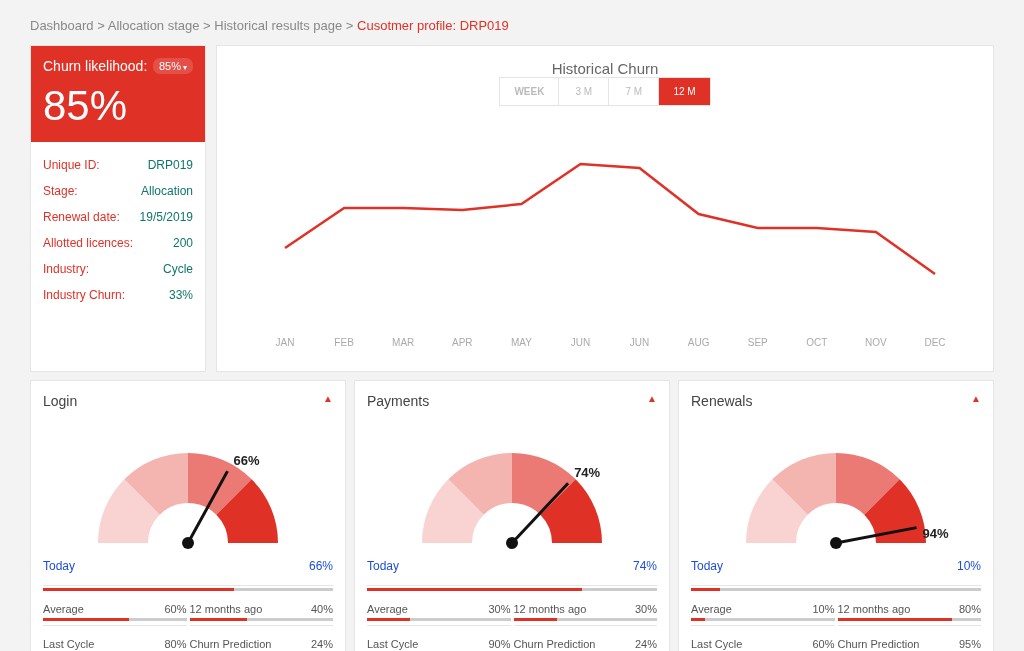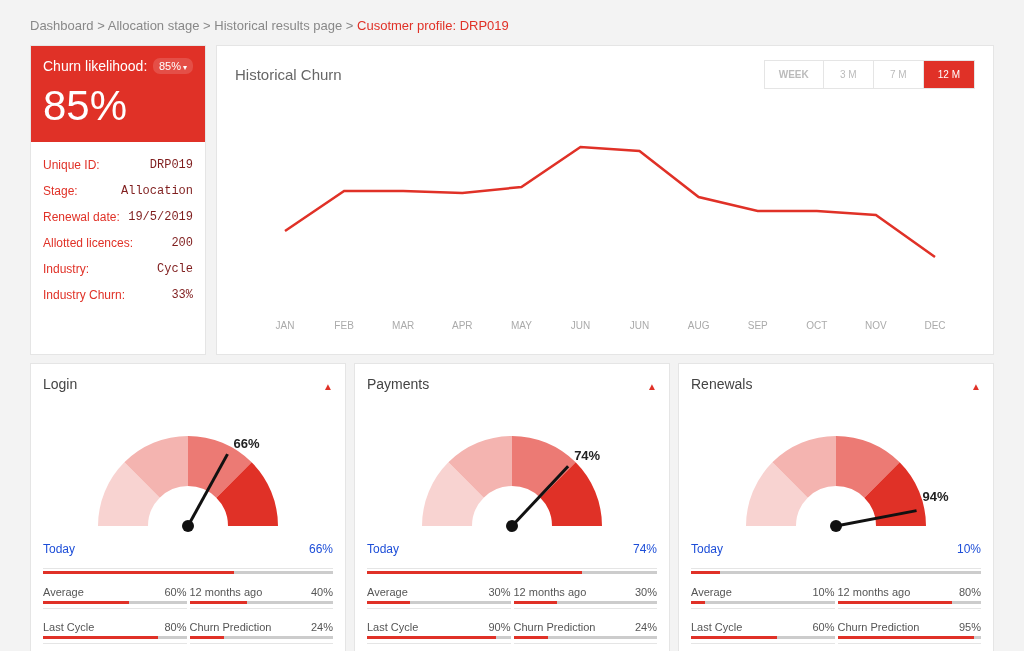--- a/index.html
+++ b/index.html
@@ -18,34 +18,34 @@
 
   .top{display:flex;gap:10px;}
   .profile{width:176px;background:#fff;border:1px solid var(--grey-border);}
   .profile-head{background:var(--red);color:#fff;padding:12px;}
   .profile-head .row1{display:flex;justify-content:space-between;align-items:center;font-size:14px;}
   .profile-head .badge{background:rgba(255,255,255,.15);border-radius:7px;padding:2px 6px;font-size:11px;}
   .profile-head .big{font-size:42px;font-weight:300;margin-top:8px;}
   .profile-body{padding:10px 12px;}
   .profile-body .kv{display:flex;justify-content:space-between;padding:6px 0;font-size:12px;}
   .profile-body .kv .k{color:var(--red);}
-  .profile-body .kv .v{color:#7f1d1d;font-family:Liberation Mono, monospace;}
+  .profile-body .kv .v{color:#0f766e;}
 
   .chart{flex:1;background:#fff;border:1px solid var(--grey-border);padding:14px 18px;position:relative;}
-  .chart-head{display:flex;justify-content:space-between;align-items:center;margin-bottom:8px;}
+  .chart-head{display:flex;justify-content:space-between;align-items:center;margin-bottom:8px;flex-direction:column;}
   .chart-title{font-size:15px;color:#666;}
   .range{display:flex;border:1px solid var(--grey-border);}
   .range div{padding:8px 14px;font-size:10px;color:#bbb;border-left:1px solid var(--grey-border);min-width:50px;text-align:center;}
   .range div:first-child{border-left:none;font-weight:bold;}
   .range .on{background:var(--red);color:#fff;}
   .chart svg{width:100%;height:240px;}
 
   .panels{display:flex;gap:8px;}
   .panel{flex:1;background:#fff;border:1px solid var(--grey-border);padding:12px;}
-  .panel-head{display:flex;justify-content:space-between;align-items:flex-end;font-size:14px;color:#444;margin-bottom:4px;}
+  .panel-head{display:flex;justify-content:space-between;align-items:flex-start;font-size:14px;color:#444;margin-bottom:4px;}
   .panel-head .caret{color:var(--red);font-size:10px;}
   .gauge{position:relative;height:140px;display:flex;justify-content:center;align-items:flex-end;}
   .gauge svg{width:210px;height:120px;}
   .gauge-label{position:absolute;font-size:13px;font-weight:600;color:#222;}
 
   .today{display:flex;justify-content:space-between;margin-top:6px;font-size:12px;color:#1d4ed8;border-bottom:1px solid var(--grey-border);padding-bottom:12px;}
   .bar{height:3px;background:var(--grey-light);margin-top:2px;position:relative;margin-bottom:8px;}
   .bar i{display:block;height:3px;background:var(--red);}
 
   .mini{display:grid;grid-template-columns:1fr 1fr;gap:8px 3px;}
@@ -266,21 +266,21 @@
     </div>
     <div class="gauge">
       <svg viewBox="0 0 210 120">
             <path d="M15,110.00000000000001 A90,90 0 0 1 41.360389693210706,46.36038969321073 L76.7157287525381,81.7157287525381 A40,40 0 0 0 65,110 Z" fill="#f8d3d1"></path>
             <path d="M41.360389693210706,46.36038969321073 A90,90 0 0 1 104.99999999999999,20 L104.99999999999999,70 A40,40 0 0 0 76.7157287525381,81.7157287525381 Z" fill="#f4b4b0"></path>
             <path d="M104.99999999999999,20 A90,90 0 0 1 168.63961030678925,46.360389693210706 L133.2842712474619,81.7157287525381 A40,40 0 0 0 104.99999999999999,70 Z" fill="#ec7a74"></path>
             <path d="M168.63961030678925,46.360389693210706 A90,90 0 0 1 195,109.99999999999997 L145,109.99999999999999 A40,40 0 0 0 133.2842712474619,81.7157287525381 Z" fill="#e03127"></path>
             <line x1="105" y1="110" x2="185.54755455975246" y2="94.6347322039705" stroke="#111" stroke-width="3"></line>
             <circle cx="105" cy="110" r="6" fill="#111"></circle>
           </svg>
-      <div class="gauge-label" style="left:calc(50% - 105px + 185.54755455975246px + 6px); top:93px;">94%</div>
+      <div class="gauge-label" style="left:calc(50% - 105px + 185.54755455975246px + 6px); top:113px;">94%</div>
     </div>
     <div class="today">
           <span>Today</span>
           <span>10%</span>
         </div>
     <div class="bar">
           <i style="width:10%"></i>
         </div>
     <div class="mini">
           <div class="cell">

